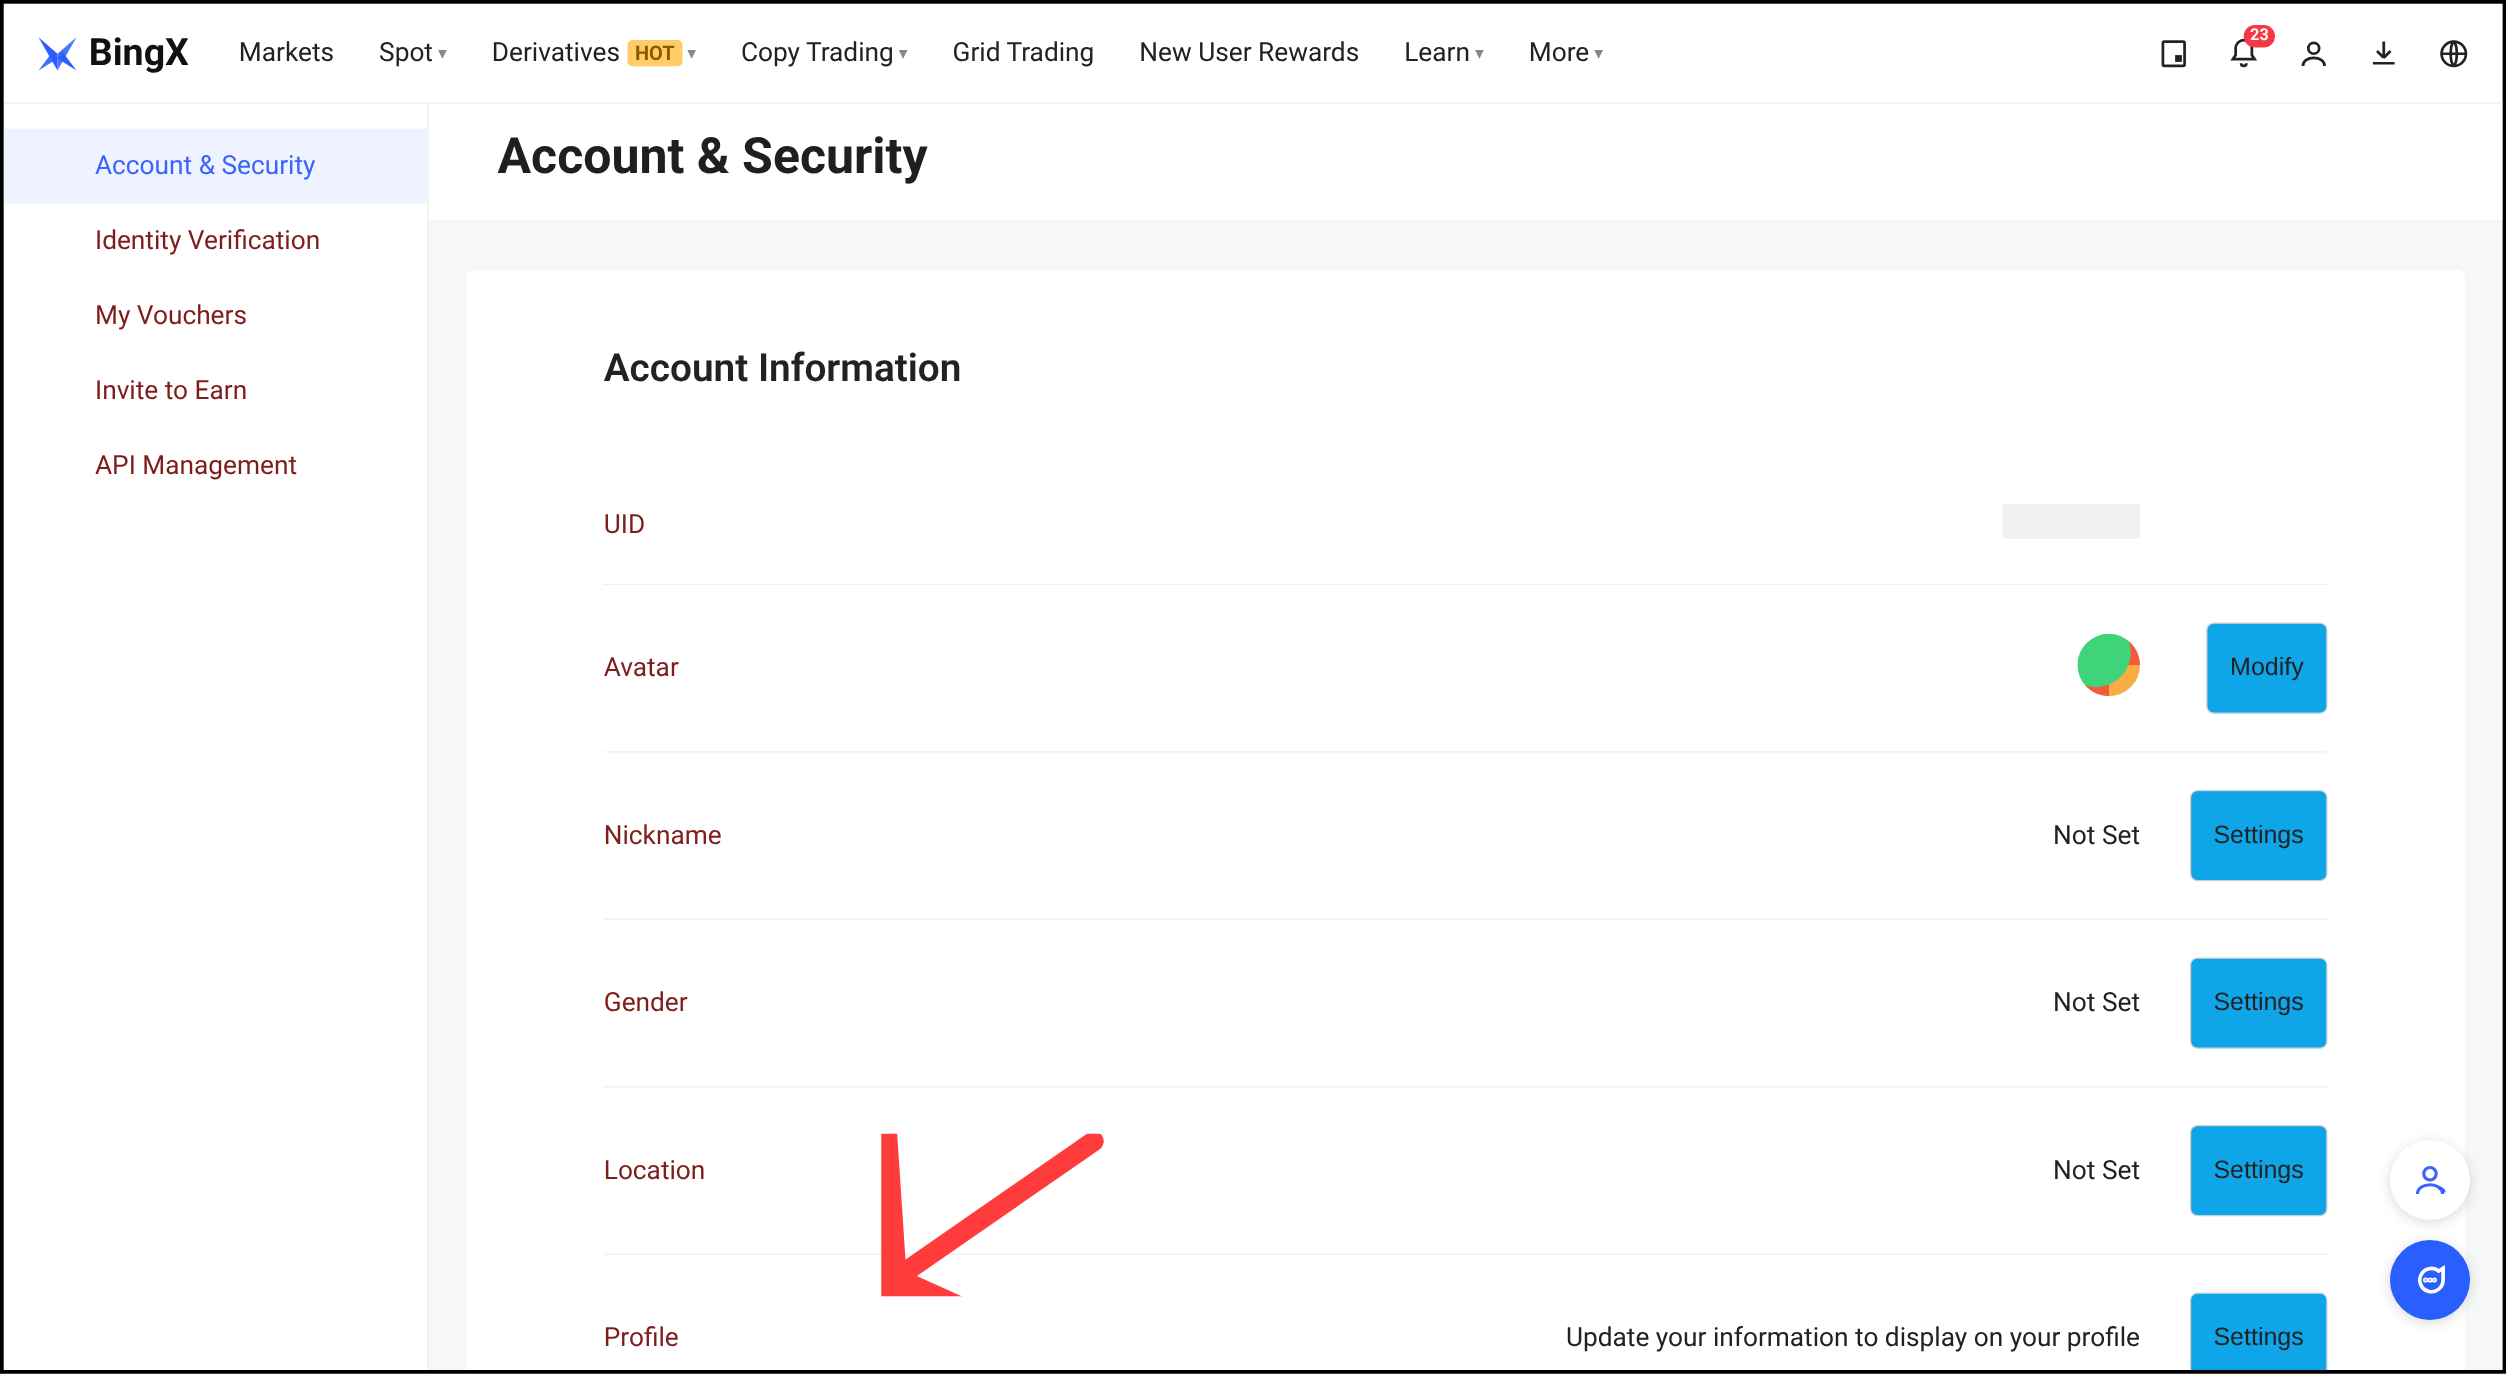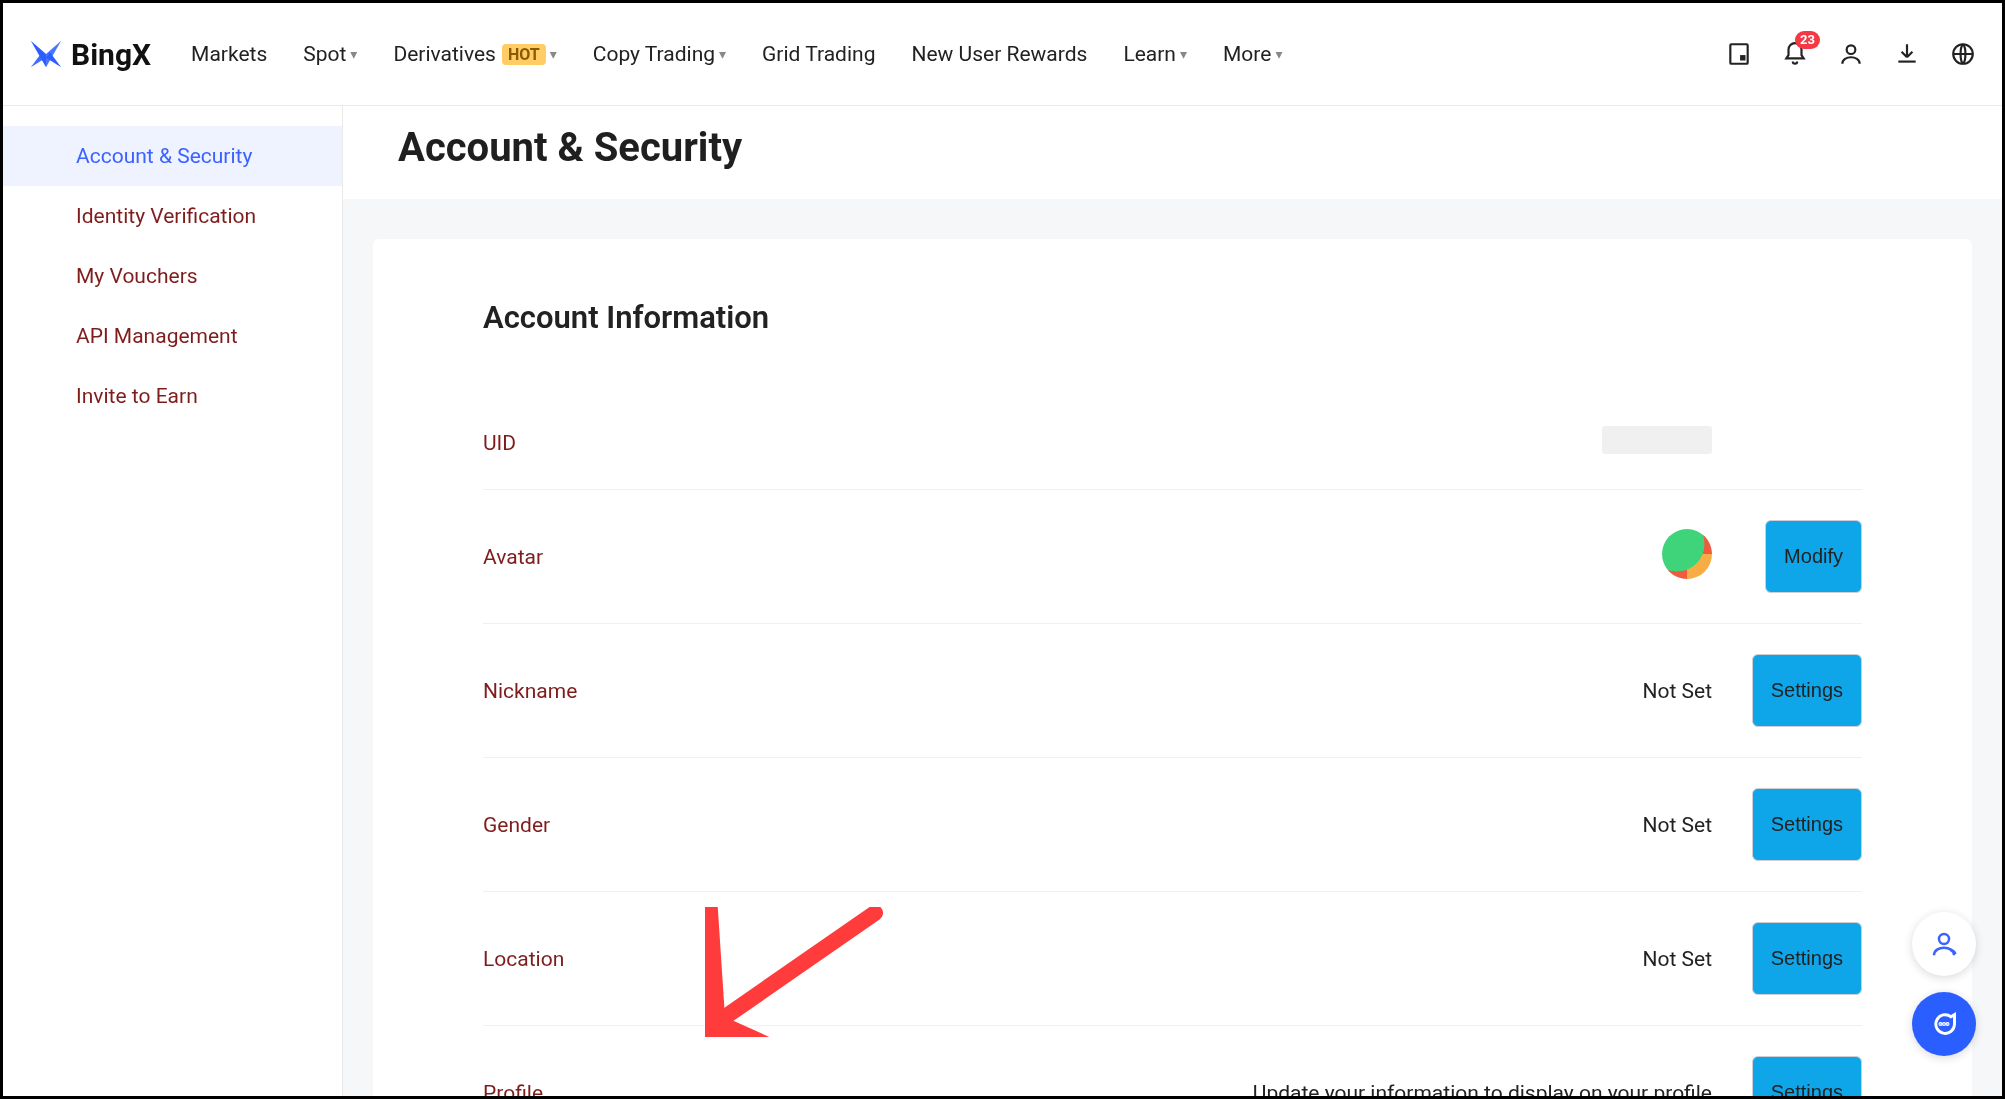--- a/index.html
+++ b/index.html
@@ -12,21 +12,21 @@
     width: 2005px;
     height: 1099px;
     overflow: hidden;
     position: relative;
   }
 
   
   .topbar {
     display: flex;
     align-items: center;
-    height: 103px;
+    height: 80px;
     padding: 0 24px;
     border-bottom: 1px solid #e9e9e9;
     background: #fff;
   }
   .logo {
     display: flex;
     align-items: center;
     gap: 6px;
     margin-right: 40px;
   }
@@ -335,22 +335,22 @@
         </svg>
       </div>
   </div>
 </div>
 
 <div class="layout">
   <div class="sidebar">
     <div class="sidebar-item active"><span>Account &amp; Security</span></div>
     <div class="sidebar-item"><span>Identity Verification</span></div>
     <div class="sidebar-item"><span>My Vouchers</span></div>
+    <div class="sidebar-item"><span>Invite to Earn</span></div>
     <div class="sidebar-item"><span>API Management</span></div>
-    <div class="sidebar-item"><span>Invite to Earn</span></div>
   </div>
 
   <div class="main">
     <div class="page-title-wrap">
       <h1 class="page-title">Account &amp; Security</h1>
     </div>
 
     <div class="card">
       <h2 class="card-heading">Account Information</h2>
 

